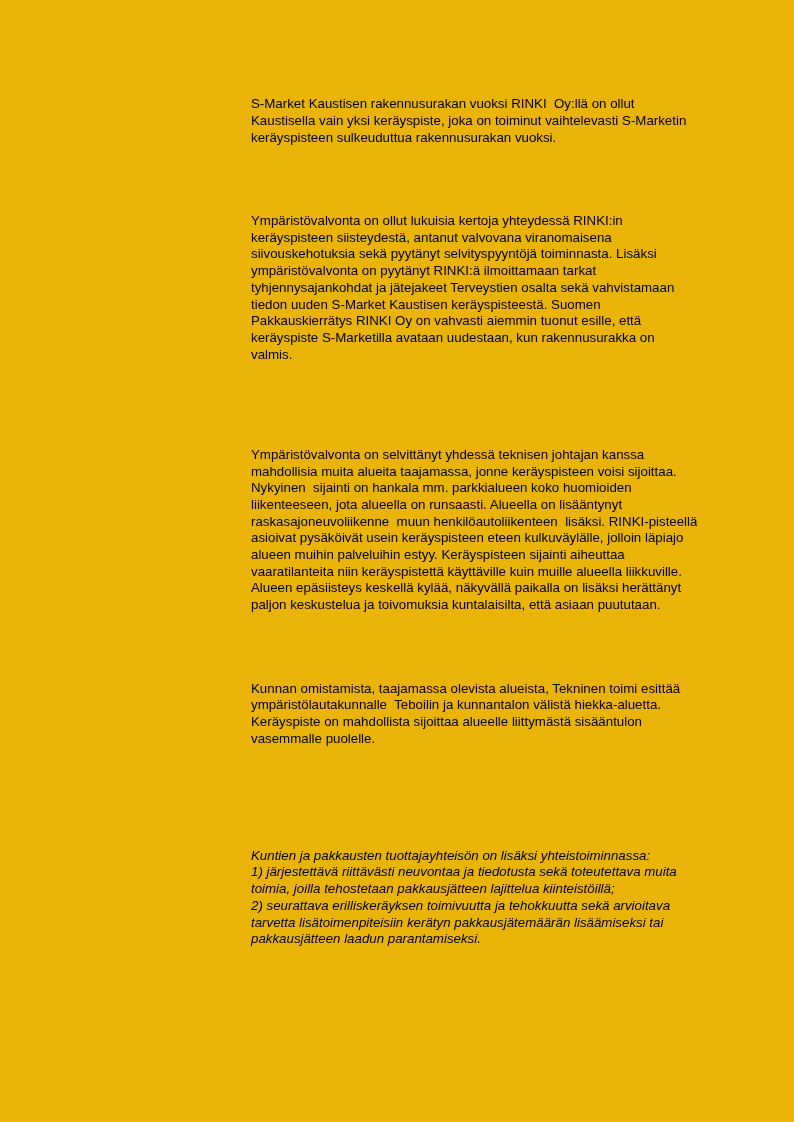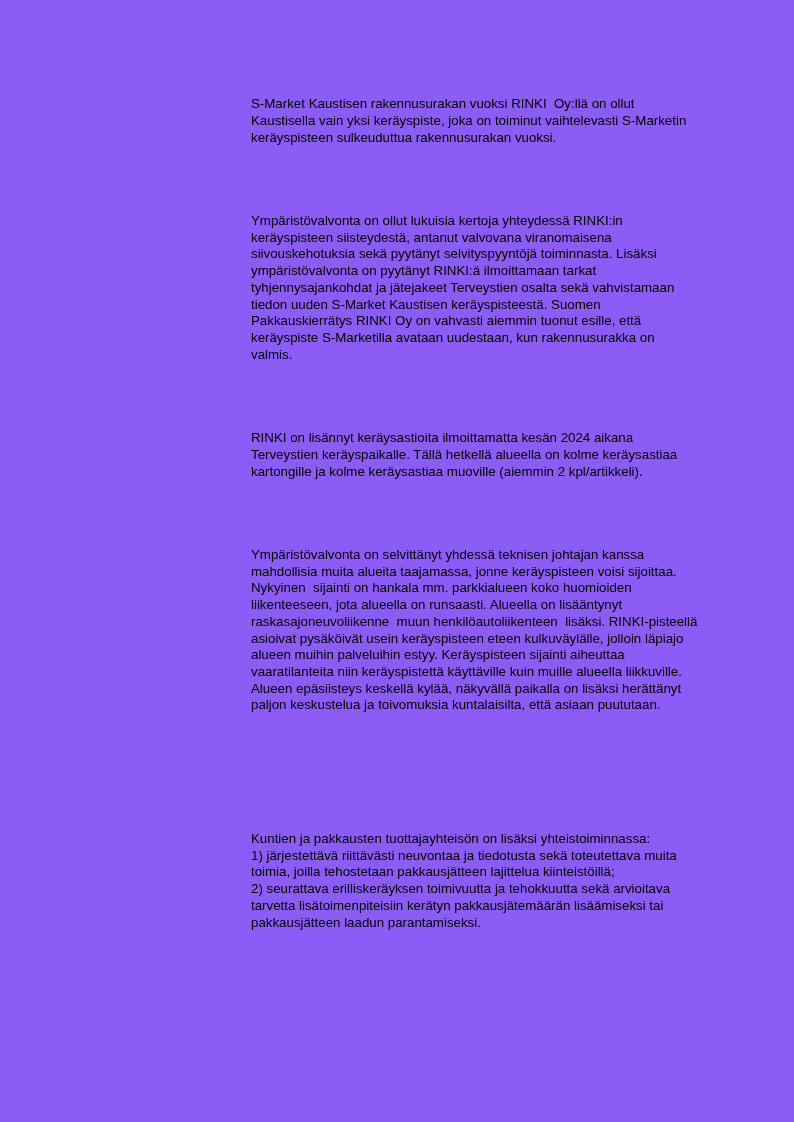--- a/index.html
+++ b/index.html
@@ -4,41 +4,42 @@
 <style>
   html, body {
     margin: 0;
     padding: 0;
     background: #ffffff;
   }
   .page {
     position: relative;
     width: 794px;
     height: 1122px;
-    background: #8b5cf6;
+    background: #eab308;
     overflow: hidden;
   }
   .textcol {
     position: absolute;
     left: 251px;
     top: 46px;
     width: 510px;
     color: #000000;
     font-family: "Liberation Sans", sans-serif;
     font-size: 13.3px;
     line-height: 16.7px;
     white-space: pre;
   }
   .para {
     margin: 0 0 16.7px 0;
   }
   .para:last-child {
     margin-bottom: 0;
   }
   .it {
+    font-style: italic;
   }
 </style>
 </head>
 <body>
 
 <div class="page">
   <div class="textcol">
 
     <div class="para">S-Market Kaustisen rakennusurakan vuoksi RINKI  Oy:llä on ollut
 Kaustisella vain yksi keräyspiste, joka on toiminut vaihtelevasti S-Marketin
@@ -47,35 +48,36 @@
     <div class="para">Ympäristövalvonta on ollut lukuisia kertoja yhteydessä RINKI:in
 keräyspisteen siisteydestä, antanut valvovana viranomaisena
 siivouskehotuksia sekä pyytänyt selvityspyyntöjä toiminnasta. Lisäksi
 ympäristövalvonta on pyytänyt RINKI:ä ilmoittamaan tarkat
 tyhjennysajankohdat ja jätejakeet Terveystien osalta sekä vahvistamaan
 tiedon uuden S-Market Kaustisen keräyspisteestä. Suomen
 Pakkauskierrätys RINKI Oy on vahvasti aiemmin tuonut esille, että
 keräyspiste S-Marketilla avataan uudestaan, kun rakennusurakka on
 valmis.</div>
 
-    <div class="para">RINKI on lisännyt keräysastioita ilmoittamatta kesän 2024 aikana
-Terveystien keräyspaikalle. Tällä hetkellä alueella on kolme keräysastiaa
-kartongille ja kolme keräysastiaa muoville (aiemmin 2 kpl/artikkeli).</div>
 
     <div class="para">Ympäristövalvonta on selvittänyt yhdessä teknisen johtajan kanssa
 mahdollisia muita alueita taajamassa, jonne keräyspisteen voisi sijoittaa.
 Nykyinen  sijainti on hankala mm. parkkialueen koko huomioiden
 liikenteeseen, jota alueella on runsaasti. Alueella on lisääntynyt
 raskasajoneuvoliikenne  muun henkilöautoliikenteen  lisäksi. RINKI-pisteellä
 asioivat pysäköivät usein keräyspisteen eteen kulkuväylälle, jolloin läpiajo
 alueen muihin palveluihin estyy. Keräyspisteen sijainti aiheuttaa
 vaaratilanteita niin keräyspistettä käyttäville kuin muille alueella liikkuville.
 Alueen epäsiisteys keskellä kylää, näkyvällä paikalla on lisäksi herättänyt
 paljon keskustelua ja toivomuksia kuntalaisilta, että asiaan puututaan.</div>
 
+    <div class="para">Kunnan omistamista, taajamassa olevista alueista, Tekninen toimi esittää
+ympäristölautakunnalle  Teboilin ja kunnantalon välistä hiekka-aluetta.
+Keräyspiste on mahdollista sijoittaa alueelle liittymästä sisääntulon
+vasemmalle puolelle.</div>
 
     <div class="para">
       <div class="it">Kuntien ja pakkausten tuottajayhteisön on lisäksi yhteistoiminnassa:
 1) järjestettävä riittävästi neuvontaa ja tiedotusta sekä toteutettava muita
 toimia, joilla tehostetaan pakkausjätteen lajittelua kiinteistöillä;
 2) seurattava erilliskeräyksen toimivuutta ja tehokkuutta sekä arvioitava
 tarvetta lisätoimenpiteisiin kerätyn pakkausjätemäärän lisäämiseksi tai
 pakkausjätteen laadun parantamiseksi.</div>
     </div>
 

